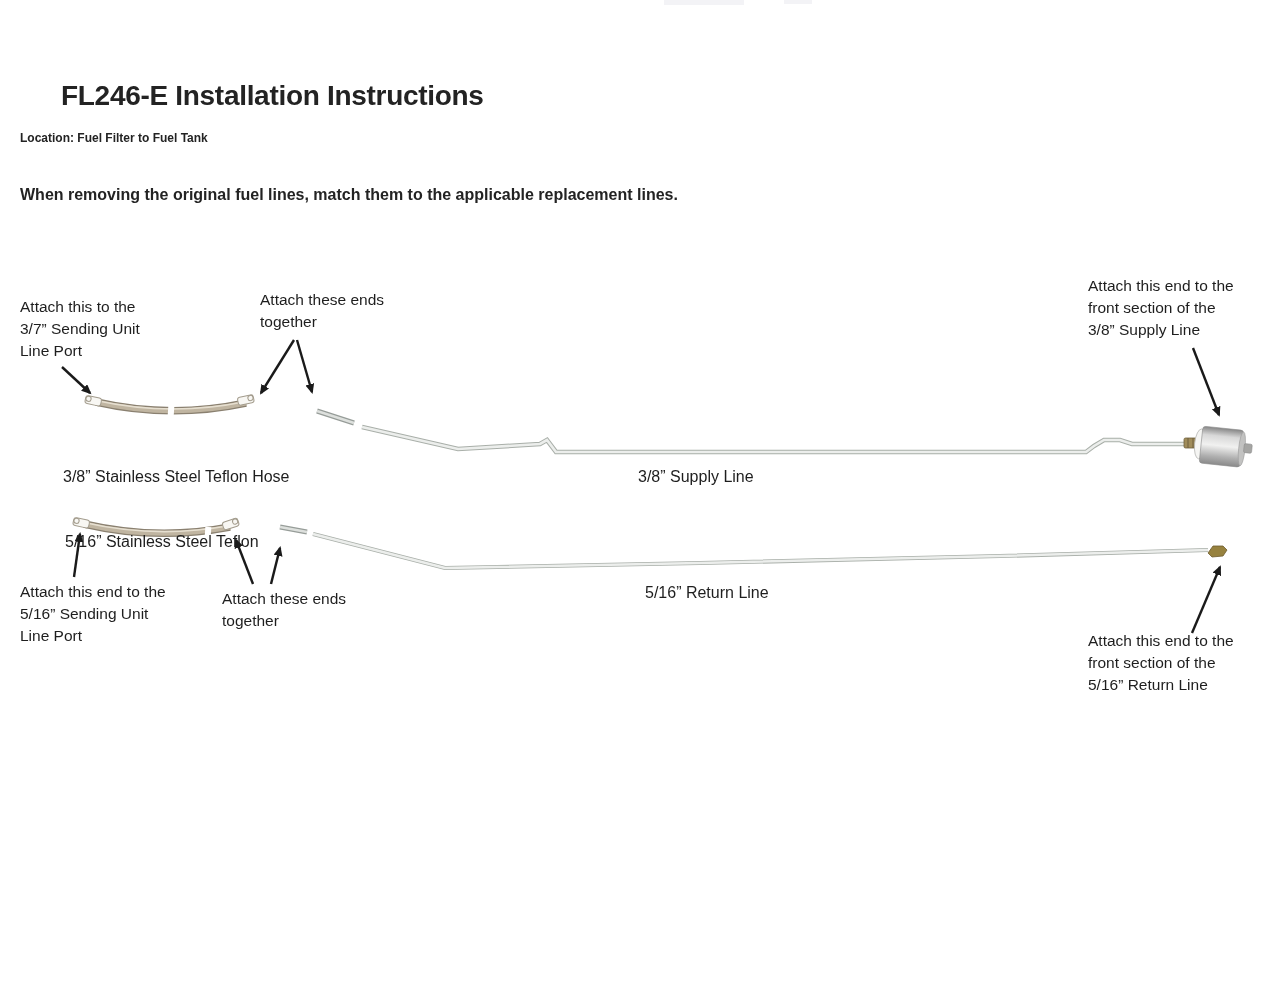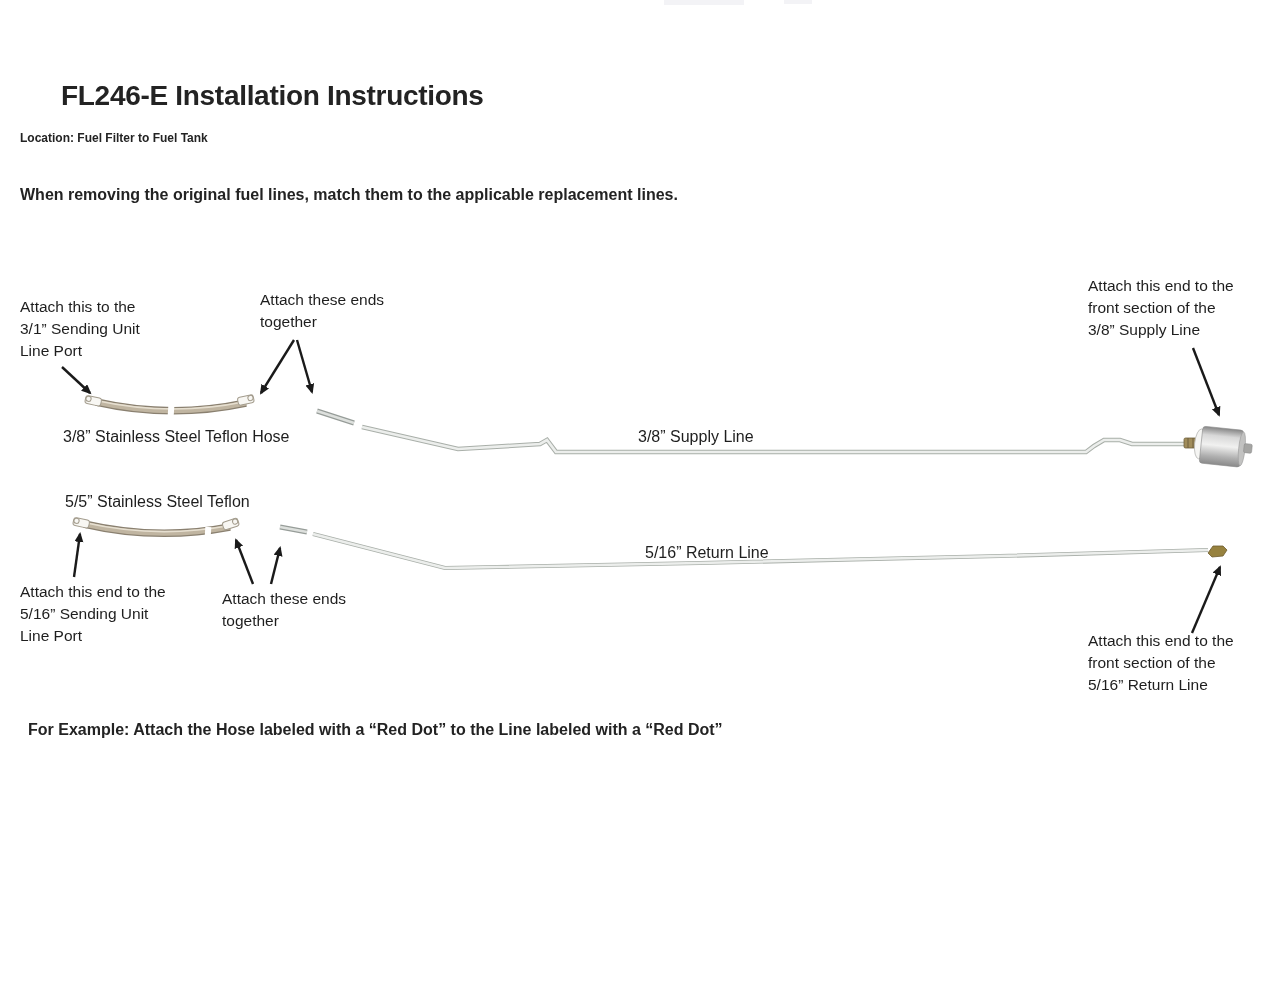--- a/index.html
+++ b/index.html
@@ -9,21 +9,21 @@
     overflow:hidden;
   }
   .abs{position:absolute;}
   .topbar{position:absolute;top:0;background:#f3f3f6;}
   #page-title{left:20px;top:80px;font-size:28px;font-weight:bold;letter-spacing:-0.3px;margin-left:41px;}
   #location{left:20px;top:131px;font-size:12px;font-weight:bold;}
   #intro{left:20px;top:186px;font-size:16px;font-weight:bold;}
   .callout{
     font-size:15.5px;line-height:22px;white-space:pre-line;color:#1e1e1e;
   }
-  .partname{font-size:16px;color:#1e1e1e;white-space:nowrap;}
+  .partname{font-size:16px;color:#1e1e1e;white-space:nowrap;margin-top:40px;}
   #note{left:28px;top:718px;font-size:16px;font-weight:bold;line-height:23px;}
   svg{position:absolute;left:0;top:0;}
 </style>
 </head>
 <body>
 
 <div class="topbar" style="left:664px;width:80px;height:5px;"></div>
 <div class="topbar" style="left:784px;width:28px;height:4px;"></div>
 
 <div class="abs" id="page-title">FL246-E Installation Instructions</div>
@@ -113,38 +113,37 @@
     <path d="M297,340 L312,392" marker-end="url(#ah)"></path>
     <path d="M1193,348 L1219,415" marker-end="url(#ah)"></path>
     <path d="M74,577 L80,534" marker-end="url(#ah)"></path>
     <path d="M253,584 L236,540" marker-end="url(#ah)"></path>
     <path d="M271,584 L280,548" marker-end="url(#ah)"></path>
     <path d="M1192,633 L1220,567" marker-end="url(#ah)"></path>
   </g>
 </svg>
 
 <div class="abs callout" style="left:20px;top:296px;">Attach this to the
-3/1” Sending Unit
+3/7” Sending Unit
 Line Port</div>
 <div class="abs callout" style="left:260px;top:289px;">Attach these ends
 together</div>
 <div class="abs callout" style="left:1088px;top:275px;">Attach this end to the
 front section of the
 3/8” Supply Line</div>
 
 <div class="abs partname" style="left:63px;top:428px;">3/8” Stainless Steel Teflon Hose</div>
 <div class="abs partname" style="left:638px;top:428px;">3/8” Supply Line</div>
 
-<div class="abs partname" style="left:65px;top:493px;">5/5” Stainless Steel Teflon</div>
+<div class="abs partname" style="left:65px;top:493px;">5/16” Stainless Steel Teflon</div>
 <div class="abs partname" style="left:645px;top:544px;">5/16” Return Line</div>
 
 <div class="abs callout" style="left:20px;top:581px;">Attach this end to the
 5/16” Sending Unit
 Line Port</div>
 <div class="abs callout" style="left:222px;top:588px;">Attach these ends
 together</div>
 <div class="abs callout" style="left:1088px;top:630px;">Attach this end to the
 front section of the
 5/16” Return Line</div>
 
 <div class="abs" id="note">
-  <div>For Example: Attach the Hose labeled with a “Red Dot” to the Line labeled with a “Red Dot”</div>
 </div>
 
 </body></html>

